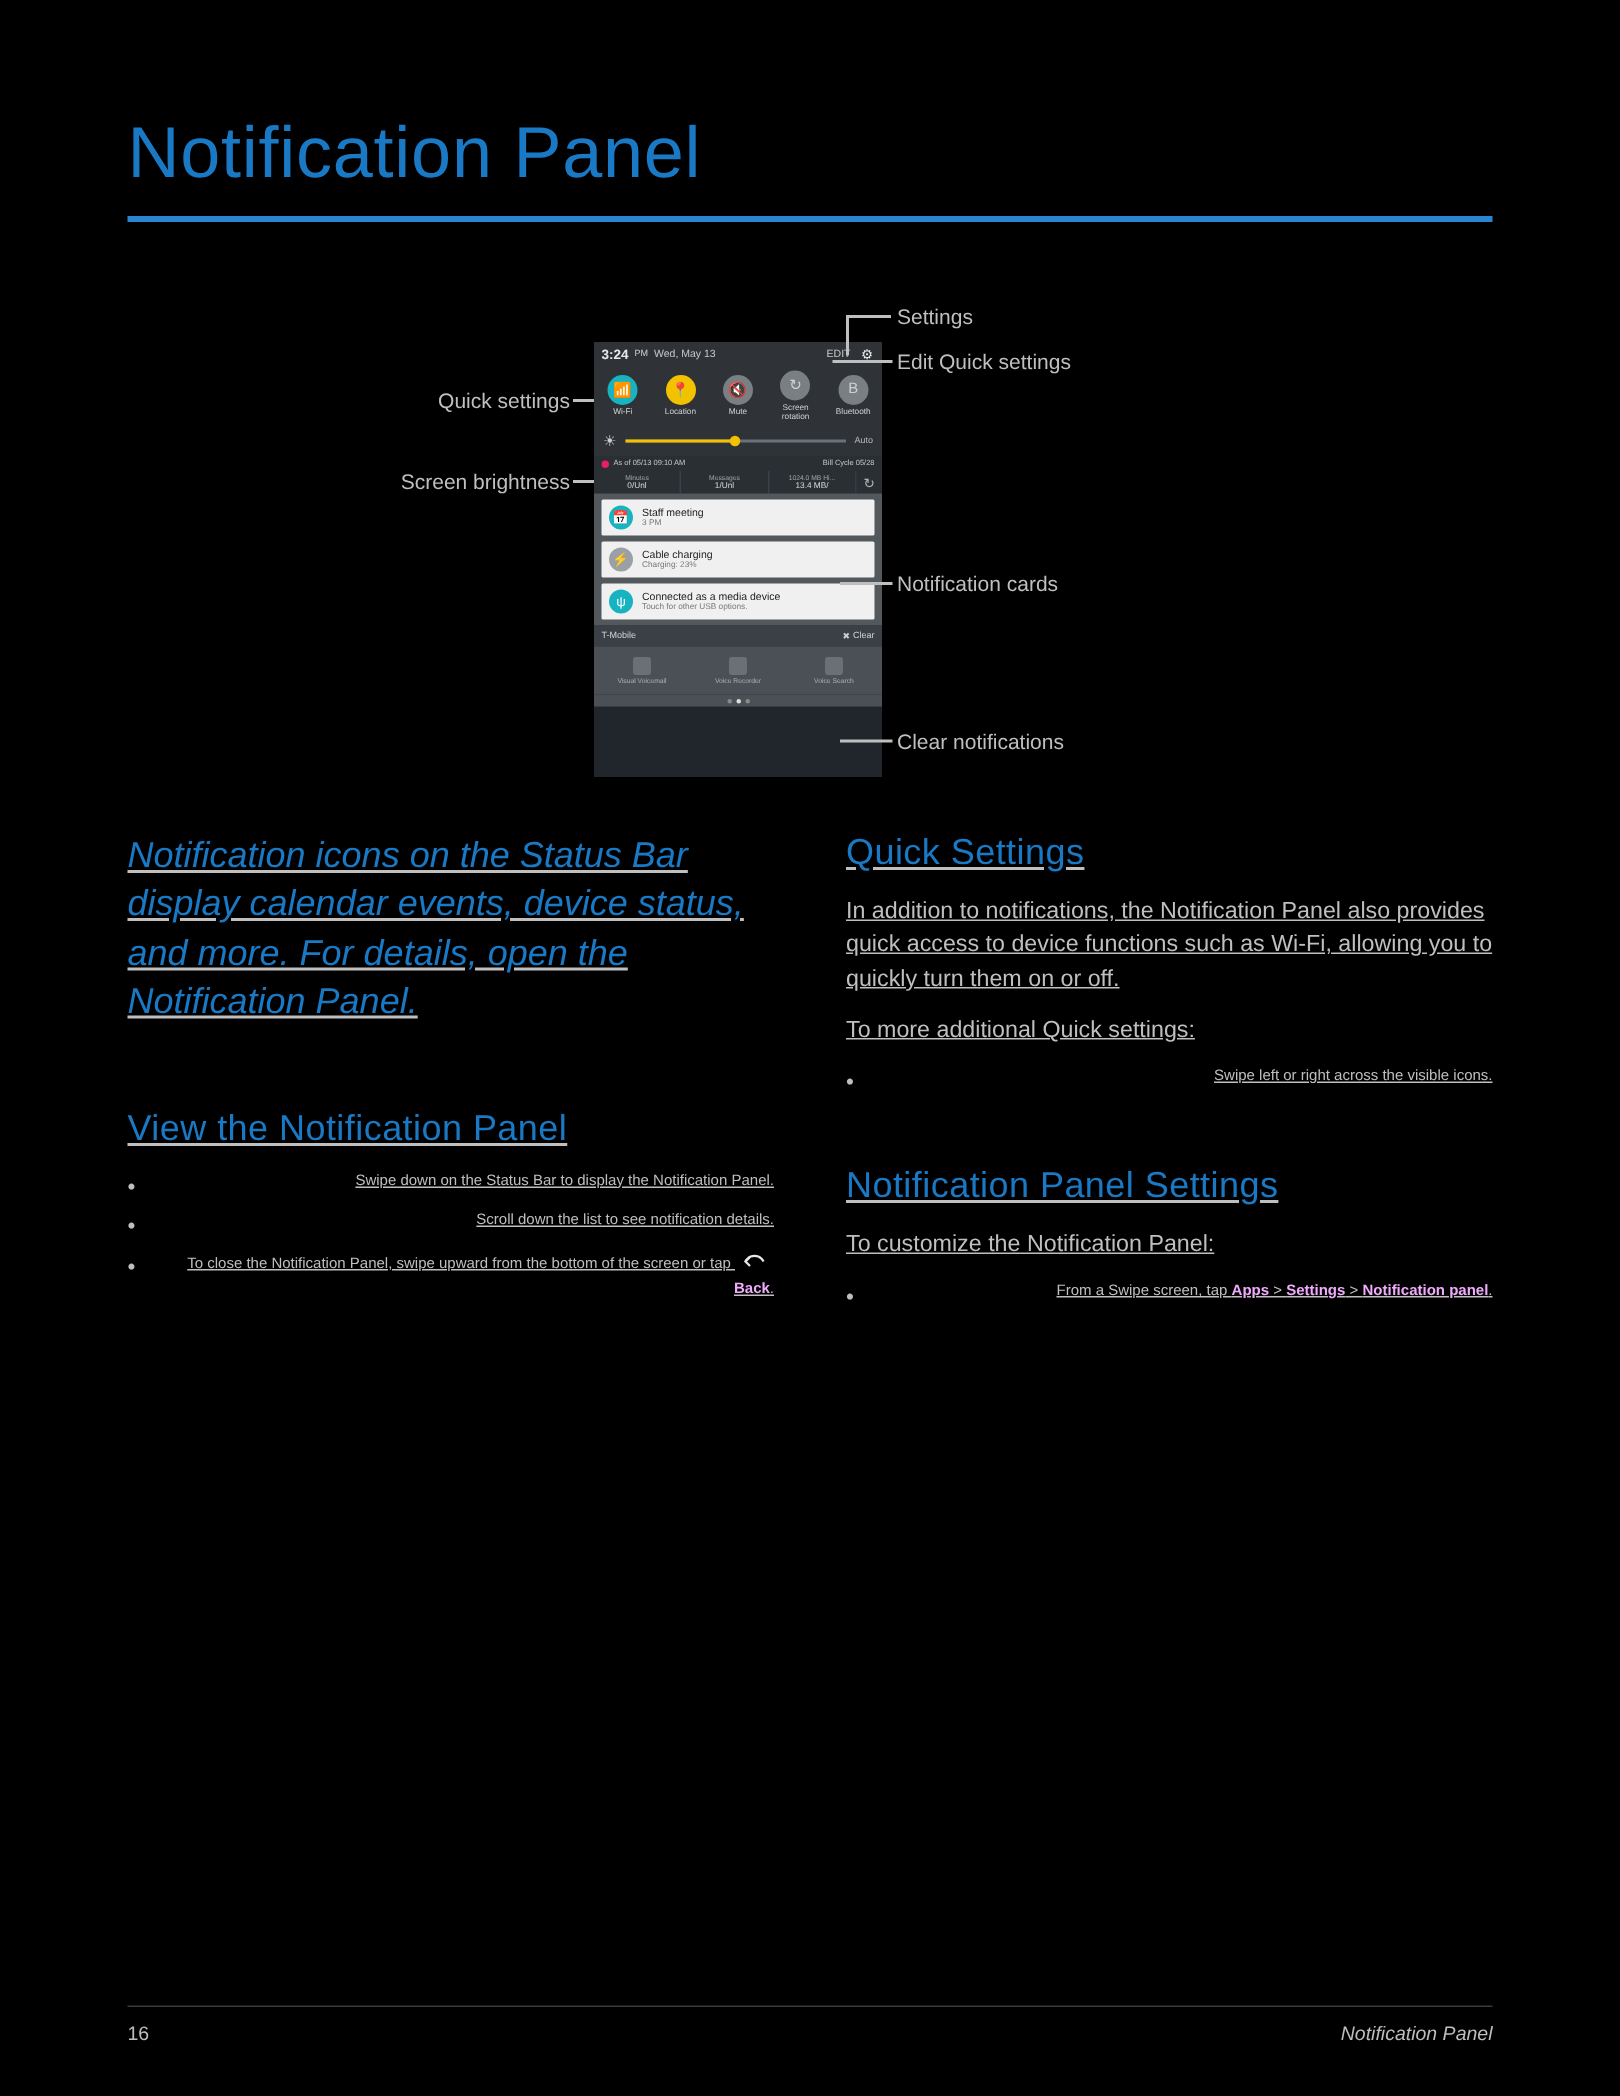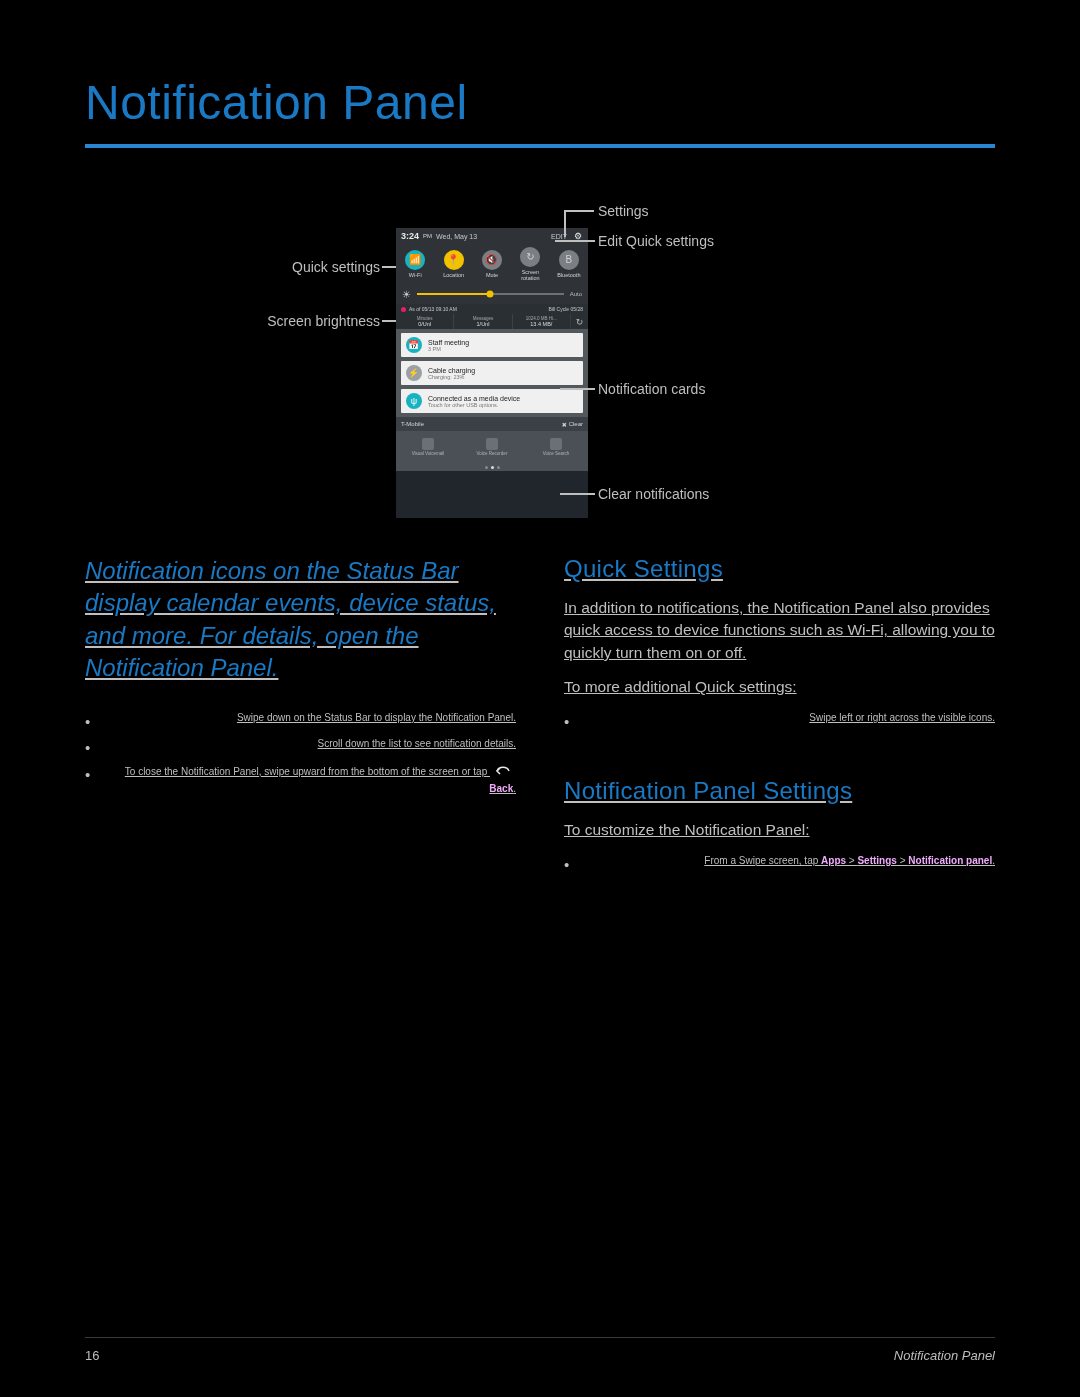--- a/index.html
+++ b/index.html
@@ -331,20 +331,21 @@
 
   <div class="line line-h" style="left:382px;top:130px;width:14px"></div>
 
 </div>
 
 <div class="body">
 
   <div class="col">
     <p class="lead">Notification icons on the Status Bar display calendar events, device status, and more. For details, open the Notification Panel.</p>
 
+    <h2 class="section">View the Notification Panel</h2>
     <ul class="b">
       <li>
         <span>Swipe down on the Status Bar to display the Notification Panel.</span>
       </li>
       <li>
         <span>Scroll down the list to see notification details.</span>
       </li>
       <li>
         <span>To close the Notification Panel, swipe upward from the bottom of the screen or tap </span>
         <span class="back-icon">

